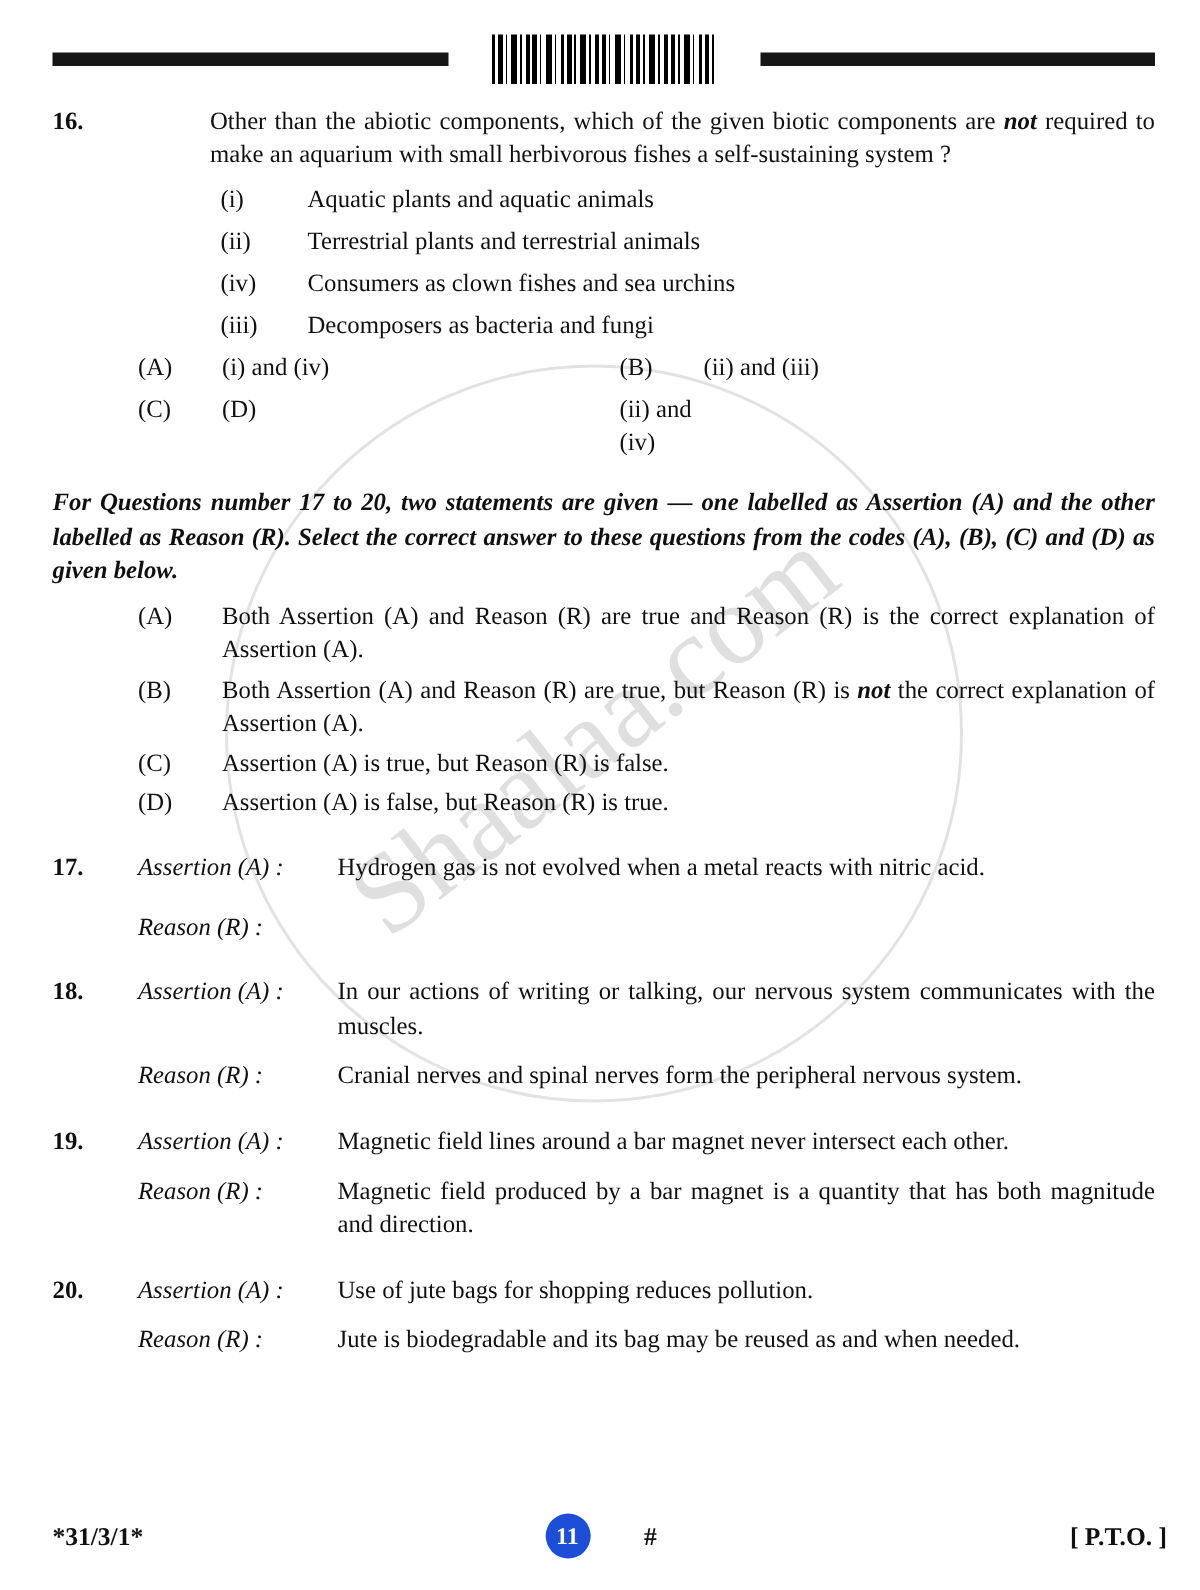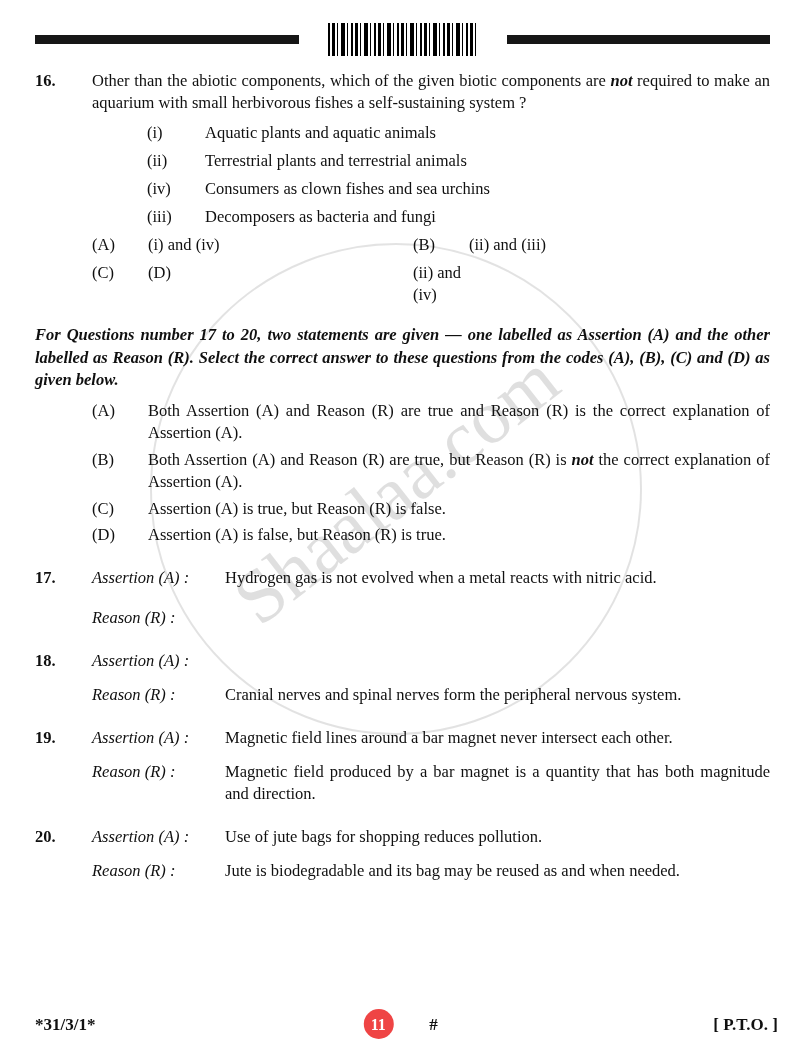--- a/index.html
+++ b/index.html
@@ -39,21 +39,21 @@
     z-index:0;
   }
   .wm-text {
     position:absolute; left:50%; top:50%;
     transform:translate(-50%,-50%) rotate(-38deg);
     font-size:76px; color:#c6c6c6; white-space:nowrap;
   }
   .content { position:relative; z-index:1; }
   
   .qnum { font-weight:bold; }
-  .qrow { display:grid; grid-template-columns:57px 1fr; }
+  .qrow { display:grid; grid-template-columns:57px 1fr;gap:48px; }
   .qstem { text-align:justify; }
   .items { margin-top:7px; margin-left:112px; }
   .item-row { display:grid; grid-template-columns:58px 1fr; margin-bottom:5.5px; }
   .choices { margin-top:4px; margin-left:57px; }
   .choice-row { display:grid; grid-template-columns:56px 265px 56px 1fr; margin-bottom:5.5px; }
   
   .instructions { margin-top:18px; }
   .instr-text { font-weight:bold; font-style:italic; text-align:justify; }
   .codes { margin-top:8px; margin-left:57px; }
   .code-row { display:grid; grid-template-columns:56px 1fr; margin-bottom:4px; }
@@ -70,21 +70,21 @@
     position:absolute; left:35px; right:22px; bottom:24px;
     display:flex; align-items:center;
     font-weight:bold; font-size:17px; z-index:2;
   }
   .footer-center {
     position:absolute; left:50%; transform:translateX(-58%);
     display:flex; align-items:center; gap:36px;
   }
   .page-badge {
     width:30px; height:30px; border-radius:50%;
-    background:#ef4444; color:#ffffff;
+    background:#1d4ed8; color:#ffffff;
     display:flex; align-items:center; justify-content:center;
     font-size:16px; font-weight:bold;
   }
   .footer-right { margin-left:auto;text-align:center; }
 </style>
 </head>
 <body>
 
 <div class="page">
 
@@ -169,20 +169,21 @@
       <div class="aq-row" style="margin-top:17px;">
         <div></div>
         <div class="alabel">Reason (R) :</div>
       </div>
     </section>
 
     <section class="aq">
       <div class="aq-row">
         <div class="qnum">18.</div>
         <div class="alabel">Assertion (A) :</div>
+        <div class="atext">In our actions of writing or talking, our nervous system communicates with the muscles.</div>
       </div>
       <div class="aq-row">
         <div></div>
         <div class="alabel">Reason (R) :</div>
         <div class="atext">Cranial nerves and spinal nerves form the peripheral nervous system.</div>
       </div>
     </section>
 
     <section class="aq">
       <div class="aq-row">

